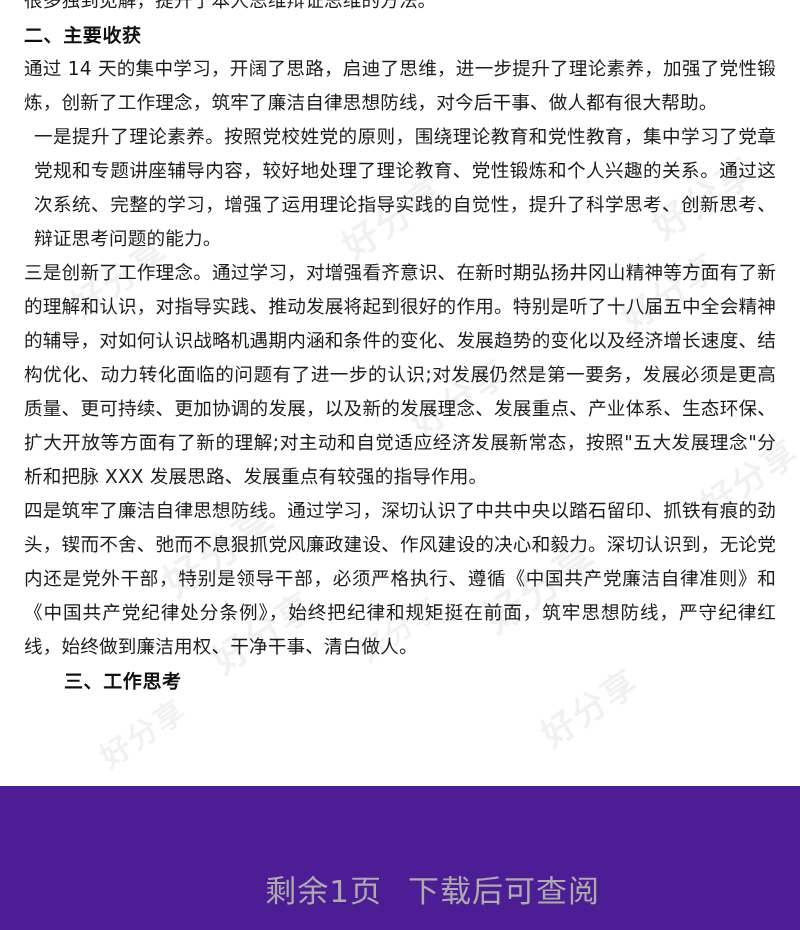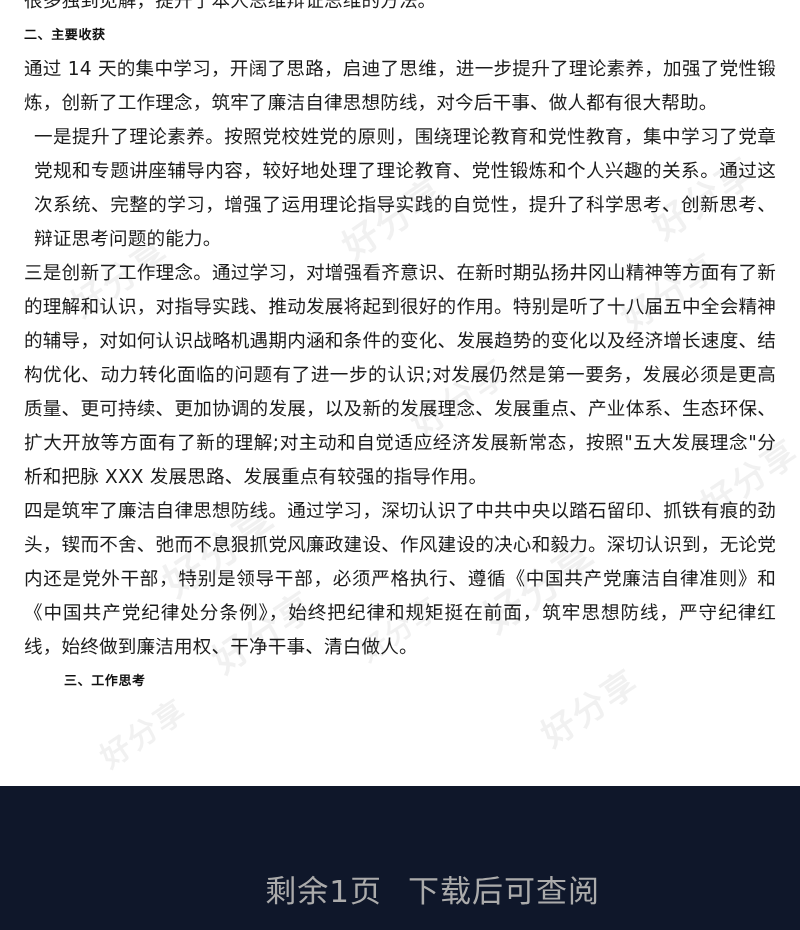--- a/index.html
+++ b/index.html
@@ -73,36 +73,36 @@
     line-height: 34px;
     color: #1c1c1c;
     text-align: justify;
     text-justify: inter-ideograph;
     word-break: break-all;
     letter-spacing: 0.15px;
   }
   p.heading {
     margin: 0;
     padding: 0;
-    font-size: 13px;
+    font-size: 19px;
     line-height: 34px;
     font-weight: 700;
     color: #101010;
     letter-spacing: 0.6px;
   }
 
   
   #footer-area {
     position: absolute;
     left: 0;
     top: 786px;
     width: 800px;
     height: 144px;
     z-index: 4;
-    background: #0f172a;
+    background: #4c1d95;
   }
   #footer-notice {
     position: absolute;
     left: 0;
     top: 36px;
     width: 800px;
     text-align: center;
     font-size: 31px;
     line-height: 46px;
     color: #ababab;

